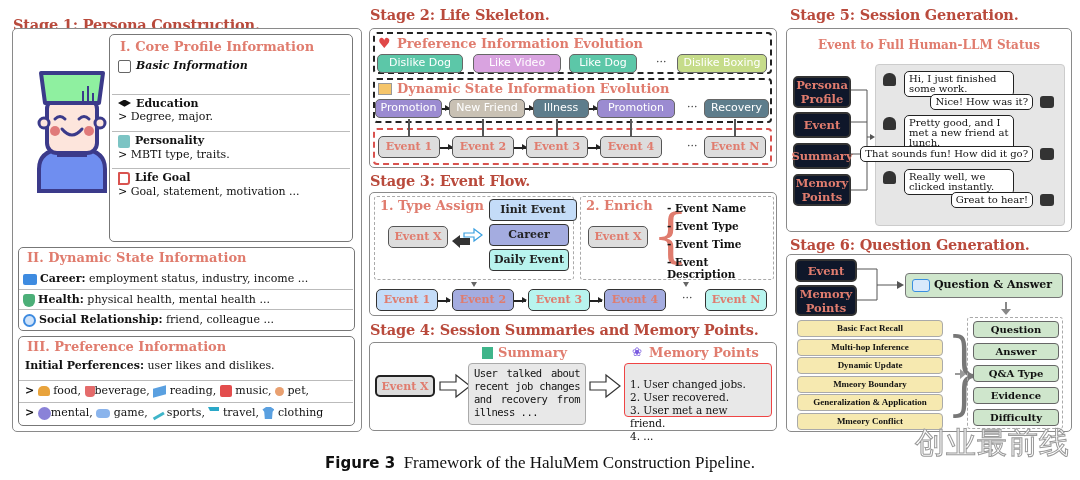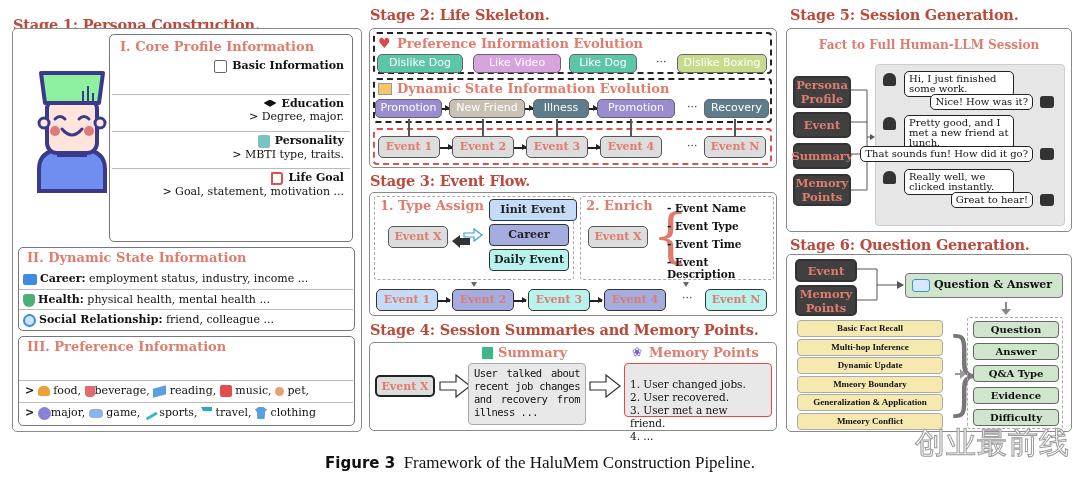--- a/index.html
+++ b/index.html
@@ -19,21 +19,21 @@
   .pill { position: absolute; border: 1.5px solid #666; border-radius: 5px; font-family: "DejaVu Sans", sans-serif; font-size: 11px; color: #fff; text-align: center; line-height: 16px; height: 19px; }
   .evbox { position: absolute; border: 1.5px solid #555; border-radius: 5px; background: #ddd; color: #e07c6e; font-weight: bold; font-size: 11px; text-align: center; }
   .arrow-h { position: absolute; height: 1.5px; background: #222; }
   .arrow-h::after { content: ""; position: absolute; right: -1px; top: -3px; border-left: 5px solid #222; border-top: 3.5px solid transparent; border-bottom: 3.5px solid transparent; }
   .vline { position: absolute; width: 1.5px; background: #555; }
   .ellipsis { position: absolute; font-size: 11px; color: #444; }
   
   .dot-box { position: absolute; border: 1.5px dashed #aaa; border-radius: 3px; }
   .typebox { position: absolute; border: 1.5px solid #333; border-radius: 4px; font-size: 11px; font-weight: bold; text-align: center; color: #222; }
   
-  .src-box { position: absolute; border: 2px solid #333; border-radius: 5px; background: #404040; color: #e07c6e; font-weight: bold; font-size: 11.5px; text-align: center; line-height: 14px; display: flex; align-items: center; justify-content: center; }
+  .src-box { position: absolute; border: 2px solid #333; border-radius: 5px; background: #0f172a; color: #e07c6e; font-weight: bold; font-size: 11.5px; text-align: center; line-height: 14px; display: flex; align-items: center; justify-content: center; }
   .chat-area { position: absolute; background: #e6e6e6; border: 1px solid #ccc; border-radius: 4px; }
   .bubble { position: absolute; background: #fff; border: 1.5px solid #222; border-radius: 5px; font-size: 10px; padding: 2px 4px; line-height: 10px; }
   
   .yellow { position: absolute; background: #f6e9b0; border: 1.2px solid #aaa; border-radius: 4px; font-size: 9px; font-weight: bold; text-align: center; line-height: 15px; height: 17px; font-family: "Liberation Serif", serif; }
   .green { position: absolute; background: #cfe6cc; border: 1.2px solid #666; border-radius: 4px; font-size: 10px; font-weight: bold; text-align: center; line-height: 15px; height: 17px; }
   .caption { position: absolute; left: 0; width: 1080px; top: 453px; text-align: center; font-size: 17px; font-family: "Liberation Serif", serif; }
   .caption .fig { font-family: "DejaVu Sans", sans-serif; font-weight: bold; font-size: 15px; }
   .watermark { position: absolute; right: 10px; top: 423px; font-size: 30px; font-family: "DejaVu Sans", sans-serif; color: rgba(255,255,255,0.85); -webkit-text-stroke: 1px #999; letter-spacing: 1px; }
 </style>
 </head>
@@ -49,24 +49,24 @@
     <circle cx="19" cy="54" r="5" fill="#fde5dc" stroke="#3b3a8a" stroke-width="3"></circle>
     <circle cx="75" cy="54" r="5" fill="#fde5dc" stroke="#3b3a8a" stroke-width="3"></circle>
     <path d="M16 4 L78 4 L74 34 L20 34 Z" fill="#8ff0a0" stroke="#3b3a8a" stroke-width="4" stroke-linejoin="round"></path>
     <path d="M58 34 L58 22 M63 34 L63 17 M68 34 L68 24" stroke="#3b3a8a" stroke-width="2"></path>
     <path d="M30 50 Q35 45 40 50 M54 50 Q59 45 64 50" fill="none" stroke="#3b3a8a" stroke-width="3" stroke-linecap="round"></path>
     <path d="M37 60 Q47 72 57 60" fill="none" stroke="#3b3a8a" stroke-width="3" stroke-linecap="round"></path>
     <circle cx="30" cy="62" r="5" fill="#e07a7a"></circle>
     <circle cx="64" cy="62" r="5" fill="#e07a7a"></circle>
   </svg>
 
-  <div class="panel" style="left:96px;top:5px;width:244px;height:208px;border-color:#777;text-align:right;">
+  <div class="panel" style="left:96px;top:5px;width:244px;height:208px;border-color:#777;">
     <div class="sub-title abs" style="left:10px;top:4px;">I. Core Profile Information</div>
     <div class="abs" style="left:2px;top:22px;width:238px;">
-      <div style="height:37px;padding:2px 6px;">
+      <div style="height:37px;padding:2px 6px;font-style:italic;">
         <div class="t11 bold"><span class="icon" style="width:13px;height:13px;border:1.5px solid #666;border-radius:2px;margin-right:5px;position:relative;"></span><span>Basic Information</span></div>
       </div>
       <div class="row-sep" style="height:37px;padding:2px 6px;">
         <div class="t11 bold"><span class="icon" style="width:13px;height:9px;background:#111;margin-right:5px;clip-path:polygon(50% 0,100% 40%,50% 80%,0 40%);"></span><span>Education</span></div>
         <div class="t11">&gt; Degree, major.</div>
       </div>
       <div class="row-sep" style="height:37px;padding:2px 6px;">
         <div class="t11 bold"><span class="icon" style="width:12px;height:13px;background:#7cc4c4;border-radius:2px;margin-right:5px;"></span><span>Personality</span></div>
         <div class="t11">&gt; MBTI type, traits.</div>
       </div>
@@ -85,31 +85,34 @@
     <div class="abs t11 row-sep" style="left:0px;top:41px;width:334px;height:19px;line-height:19px;padding-left:4px;">
       <span class="icon" style="width:12px;height:13px;background:#4caf78;border-radius:3px 3px 6px 6px;margin-right:3px;"></span><span class="bold">Health:</span><span> physical health, mental health ...</span>
     </div>
     <div class="abs t11 row-sep" style="left:0px;top:61px;width:334px;height:19px;line-height:19px;padding-left:4px;">
       <span class="icon" style="width:13px;height:13px;border:2px solid #3e8be0;border-radius:50%;background:#cfe3fa;margin-right:3px;"></span><span class="bold">Social Relationship:</span><span> friend, colleague ...</span>
     </div>
   </div>
 
   <div class="panel" style="left:5px;top:307px;width:337px;height:90px;border-color:#777;">
     <div class="sub-title abs" style="left:8px;top:2px;">III. Preference Information</div>
+    <div class="abs t11" style="left:6px;top:22px;">
+      <span class="bold">Initial Perferences:</span><span> user likes and dislikes.</span>
+    </div>
     <div class="abs t11 row-sep" style="left:0;top:43px;width:334px;height:21px;line-height:20px;padding-left:6px;">
       <span class="bold">&gt;</span>
       <span class="icon" style="width:12px;height:10px;background:#e8a33c;border-radius:5px 5px 2px 2px;"></span> <span>food,</span>
       <span class="icon" style="width:10px;height:11px;background:#e46b6b;border-radius:1px 1px 4px 4px;"></span><span>beverage,</span>
       <span class="icon" style="width:13px;height:9px;background:#5aa0e0;transform:skewY(-15deg);"></span> <span>reading,</span>
       <span class="icon" style="width:12px;height:12px;background:#e34d4d;border-radius:2px;"></span> <span>music,</span>
       <span class="icon" style="width:9px;height:9px;background:#e9a070;border-radius:50%;"></span> <span>pet,</span>
     </div>
     <div class="abs t11 row-sep" style="left:0;top:65px;width:334px;height:21px;line-height:20px;padding-left:6px;">
       <span class="bold">&gt;</span>
-      <span class="icon" style="width:13px;height:13px;background:#8a82d8;border-radius:50%;"></span><span>major,</span>
+      <span class="icon" style="width:13px;height:13px;background:#8a82d8;border-radius:50%;"></span><span>mental,</span>
       <span class="icon" style="width:14px;height:9px;background:#8ab4ec;border-radius:4px;"></span> <span>game,</span>
       <span class="icon" style="width:12px;height:10px;border-bottom:3px solid #3fb5c9;transform:rotate(-30deg);"></span> <span>sports,</span>
       <span class="icon" style="width:11px;height:12px;border-top:4px solid #2aa8c8;border-left:2px solid transparent;"></span> <span>travel,</span>
       <span class="icon" style="width:12px;height:12px;background:#5aa0e0;clip-path:polygon(0 20%,30% 0,70% 0,100% 20%,85% 40%,80% 100%,20% 100%,15% 40%);"></span> <span>clothing</span>
     </div>
   </div>
 </div>
 
 <div class="stage-title" style="left:370px;top:6px;">Stage 2: Life Skeleton.</div>
 <div class="panel" style="left:369px;top:28px;width:408px;height:140px;">
@@ -216,21 +219,21 @@
   <div class="abs" style="left:254px;top:20px;width:148px;height:54px;background:#e8e8e8;border:1px solid #ef4444;border-radius:4px;padding:14px 5px;font-size:10.5px;line-height:13px;">
     <div>1. User changed jobs.</div>
     <div>2. User recovered.</div>
     <div>3. User met a new friend.</div>
     <div>4. ...</div>
   </div>
 </div>
 
 <div class="stage-title" style="left:790px;top:6px;">Stage 5: Session Generation.</div>
 <div class="panel" style="left:786px;top:28px;width:286px;height:204px;">
-  <div class="sub-title abs" style="left:0;width:284px;text-align:center;top:9px;font-size:12px;">Fact to  Full Human-LLM Session</div>
+  <div class="sub-title abs" style="left:0;width:284px;text-align:center;top:9px;font-size:12px;">Event to  Full Human-LLM Status</div>
   <div class="src-box" style="left:6px;top:47px;width:58px;height:32px;">Persona Profile</div>
   <div class="src-box" style="left:6px;top:83px;width:58px;height:26px;">Event</div>
   <div class="src-box" style="left:6px;top:114px;width:58px;height:26px;">Summary</div>
   <div class="src-box" style="left:6px;top:145px;width:58px;height:32px;">Memory Points</div>
   <svg class="abs" style="left:64px;top:60px;" width="24" height="110">
     <path d="M0 1 L16 1 L16 101 L0 101 M0 33 L16 33 M0 65 L16 65 M16 48 L22 48" fill="none" stroke="#555" stroke-width="1"></path>
     <path d="M19 45 L24 48 L19 51 Z" fill="#555"></path>
   </svg>
   <div class="chat-area" style="left:88px;top:35px;width:190px;height:162px;"></div>
   <div id="s5-chat">

